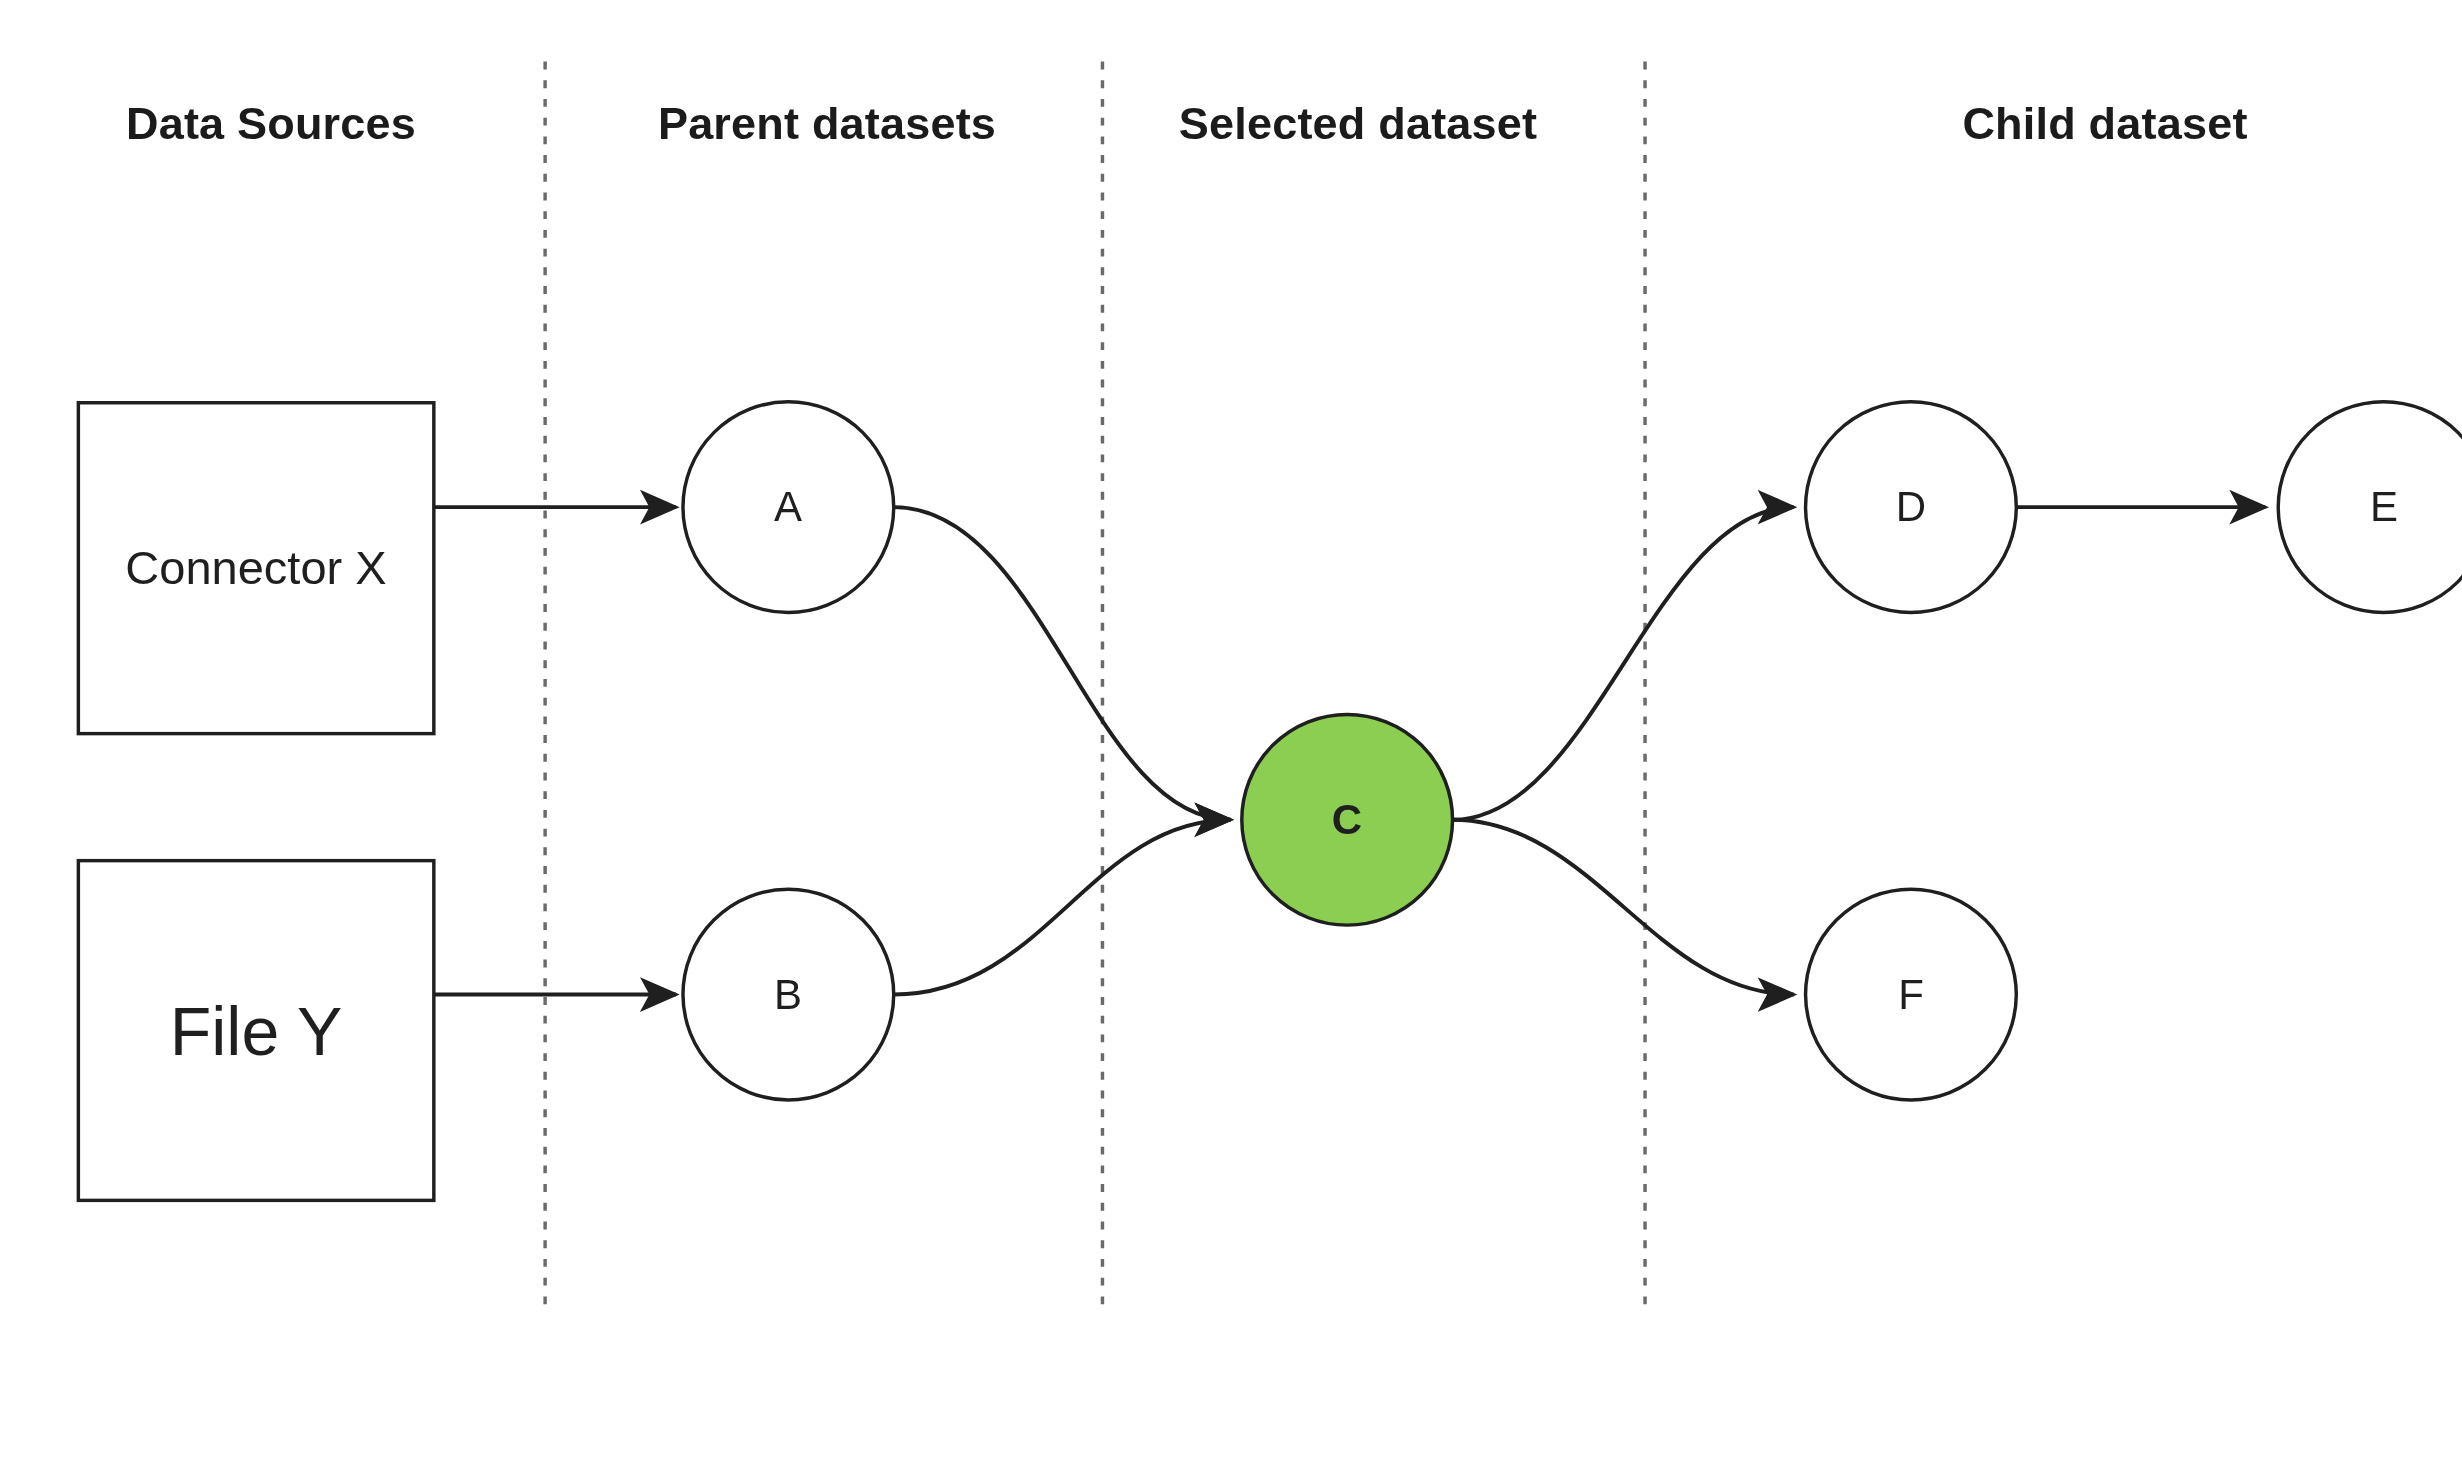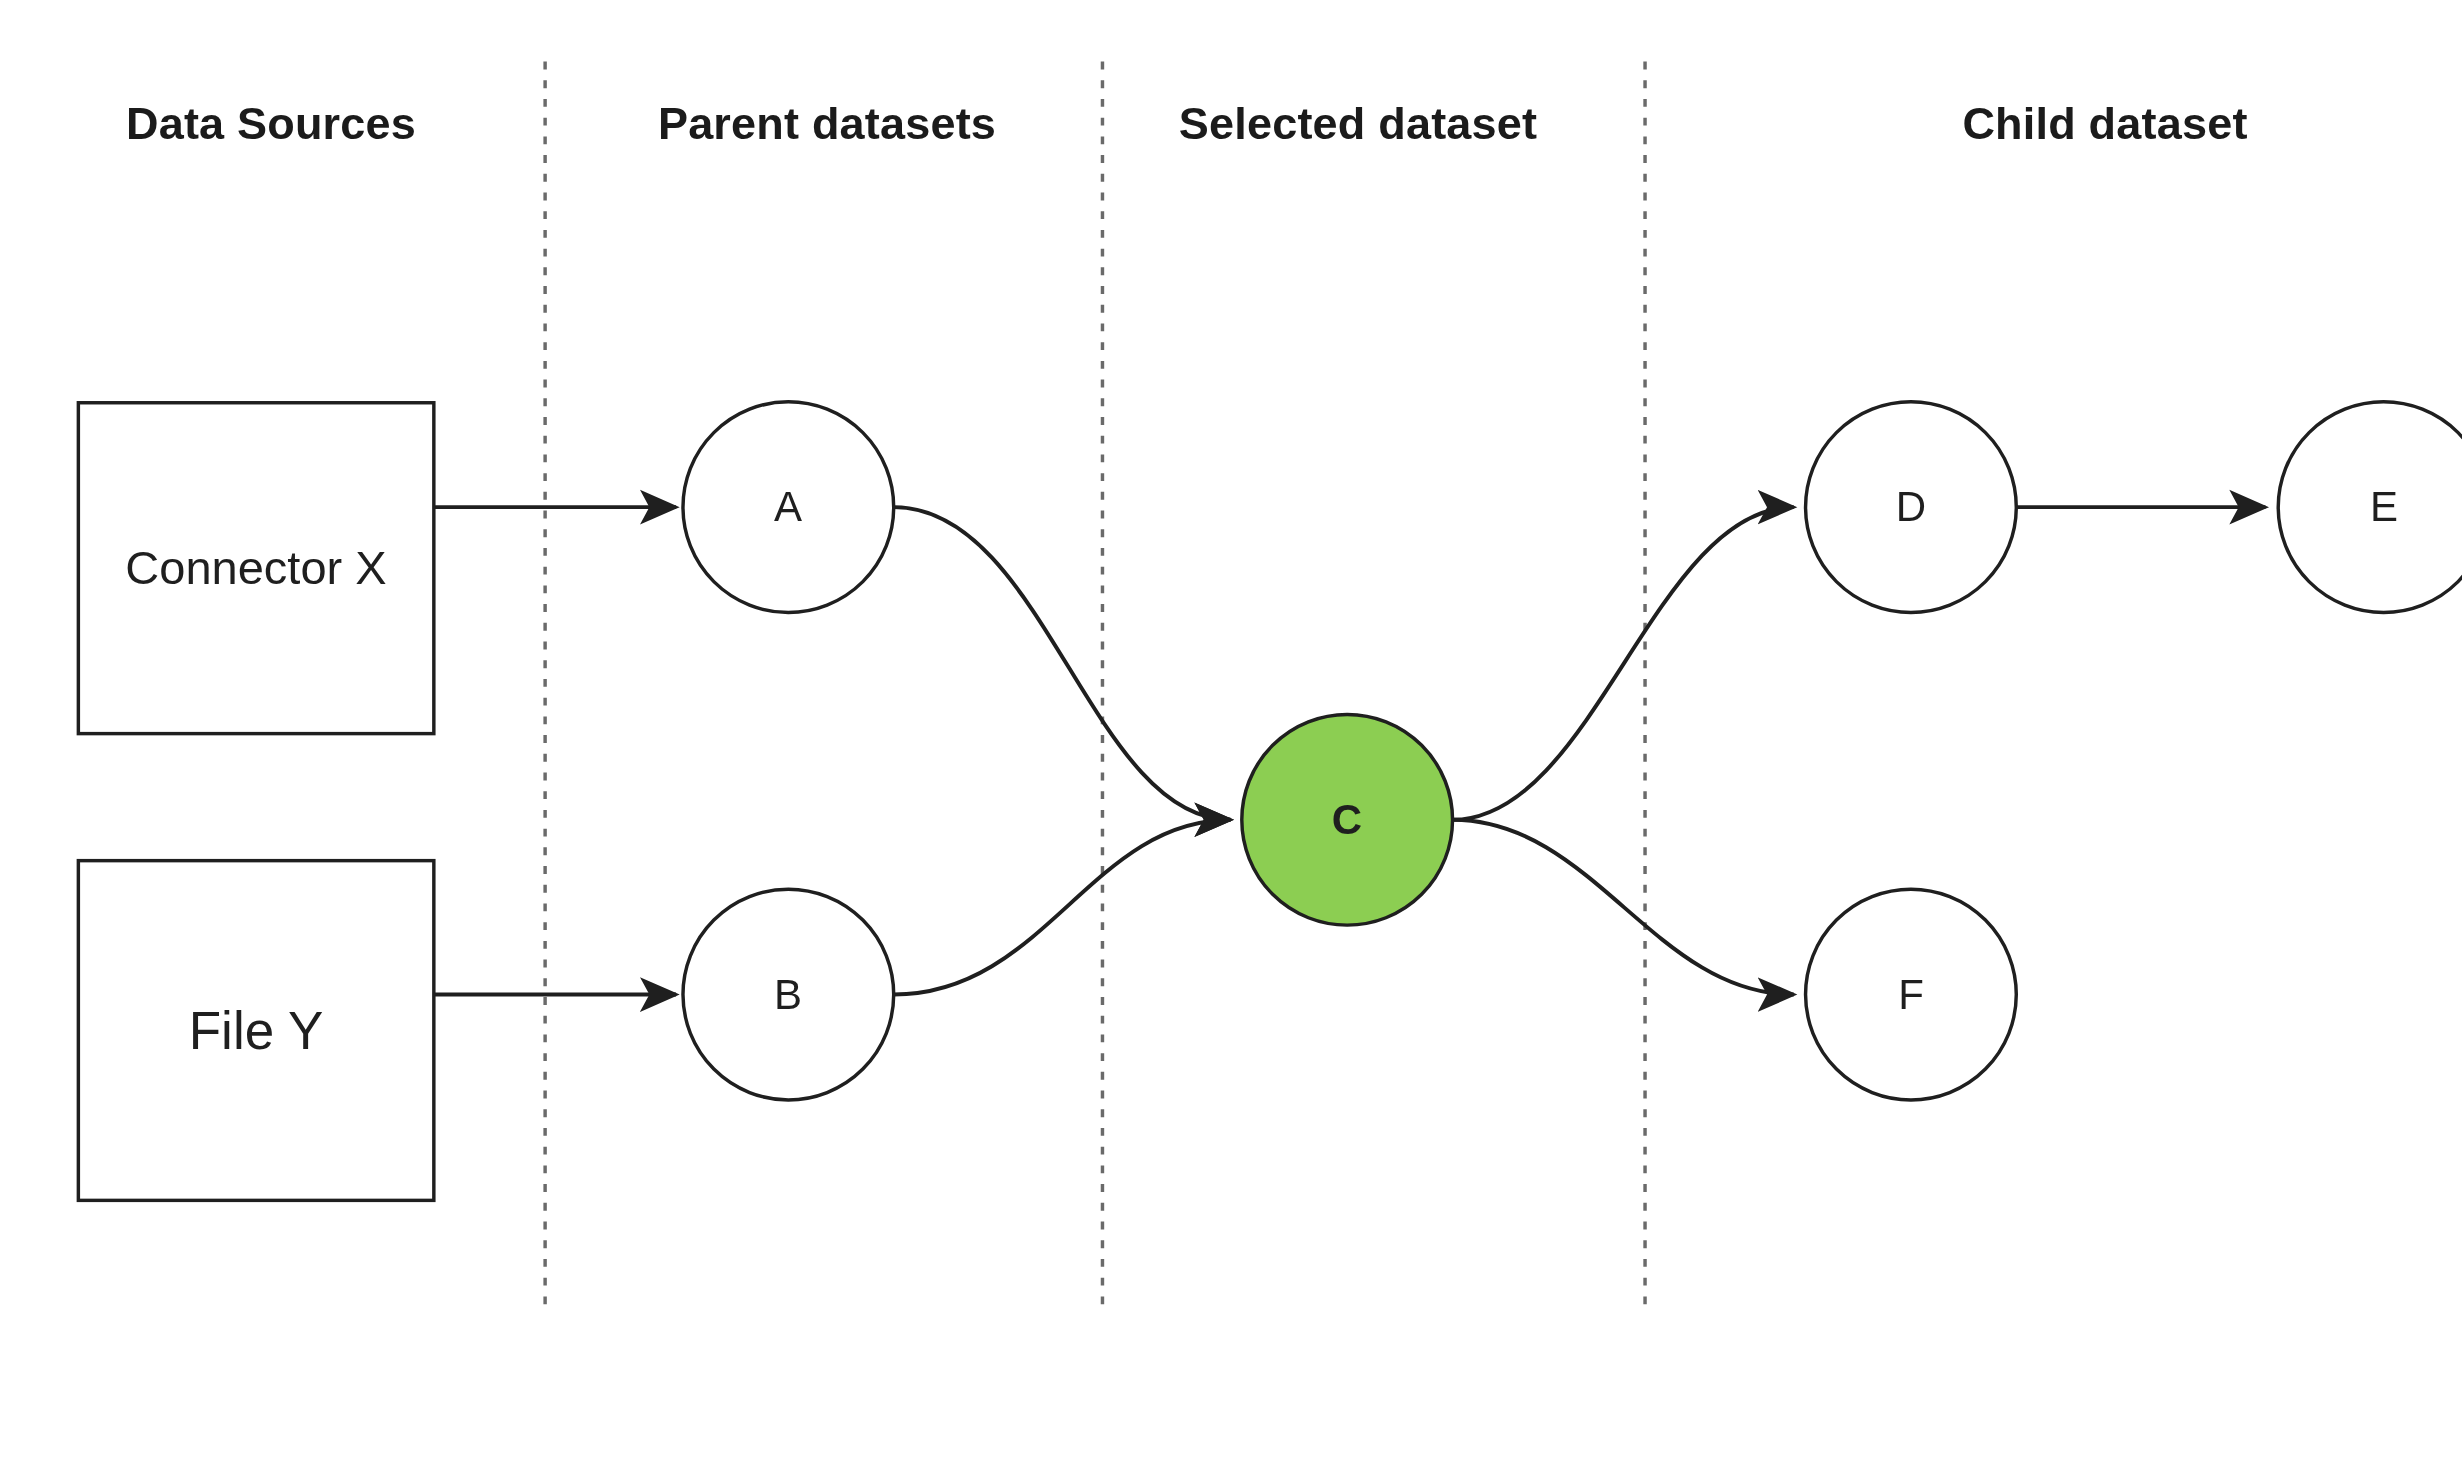--- a/index.html
+++ b/index.html
@@ -25,21 +25,21 @@
   .node-label{
     position:absolute;
     transform:translate(-50%,-50%);
     text-align:center;
     white-space:pre-line;
     color:#1f1f1f;
     line-height:1.18;
     pointer-events:none;
   }
   .lbl-box{font-size:47px;}
-  .lbl-box-lg{font-size:53px;}
+  .lbl-box-lg{font-size:68px;}
   .lbl-circle{font-size:42px;}
   .lbl-circle-sel{font-size:42px;font-weight:bold;}
 </style>
 </head>
 <body>
 
 <div id="stage">
 
   <svg id="diagram" viewBox="0 0 6430 3010" xmlns="http://www.w3.org/2000/svg">
     <defs>

